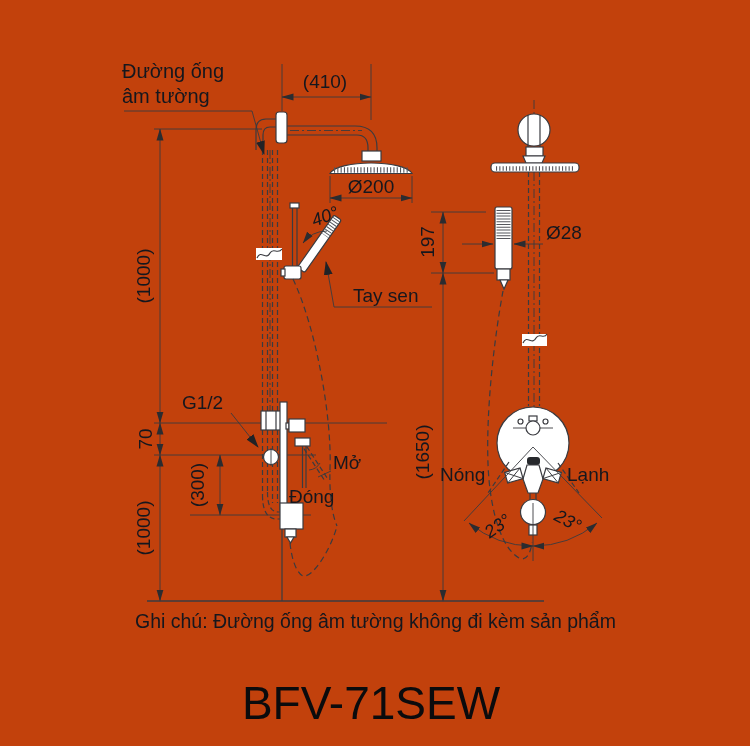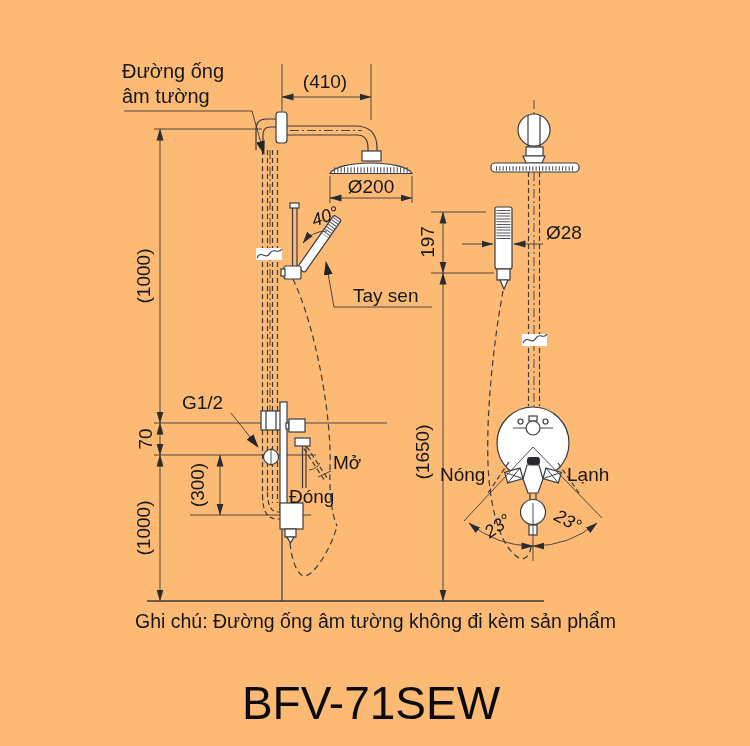--- a/index.html
+++ b/index.html
@@ -1,16 +1,16 @@
 <!DOCTYPE html>
 <html><head>
 <meta charset="utf-8">
 <style>
   html,body{margin:0;padding:0;background:#fff;}
-  .page{width:750px;height:746px;background:#fdba74;position:relative;overflow:hidden;}
+  .page{width:750px;height:746px;background:#c2410c;position:relative;overflow:hidden;}
   svg{display:block;}
   .ln{stroke:#3a3b40;stroke-width:1.2;fill:none;}
   .thin{stroke:#3a3b40;stroke-width:0.9;fill:none;}
   .wf{fill:#ffffff;stroke:#3a3b40;stroke-width:1.2;}
   .dash{stroke-dasharray:5,3;}
   .hdash{stroke-dasharray:6,4;}
   .dd{stroke-dasharray:9,3,2,3;}
   .hatch{stroke:#55565c;fill:none;}
   text{font-family:"Liberation Sans","DejaVu Sans",sans-serif;fill:#15171e;}
   .lbl{font-size:19px;}

